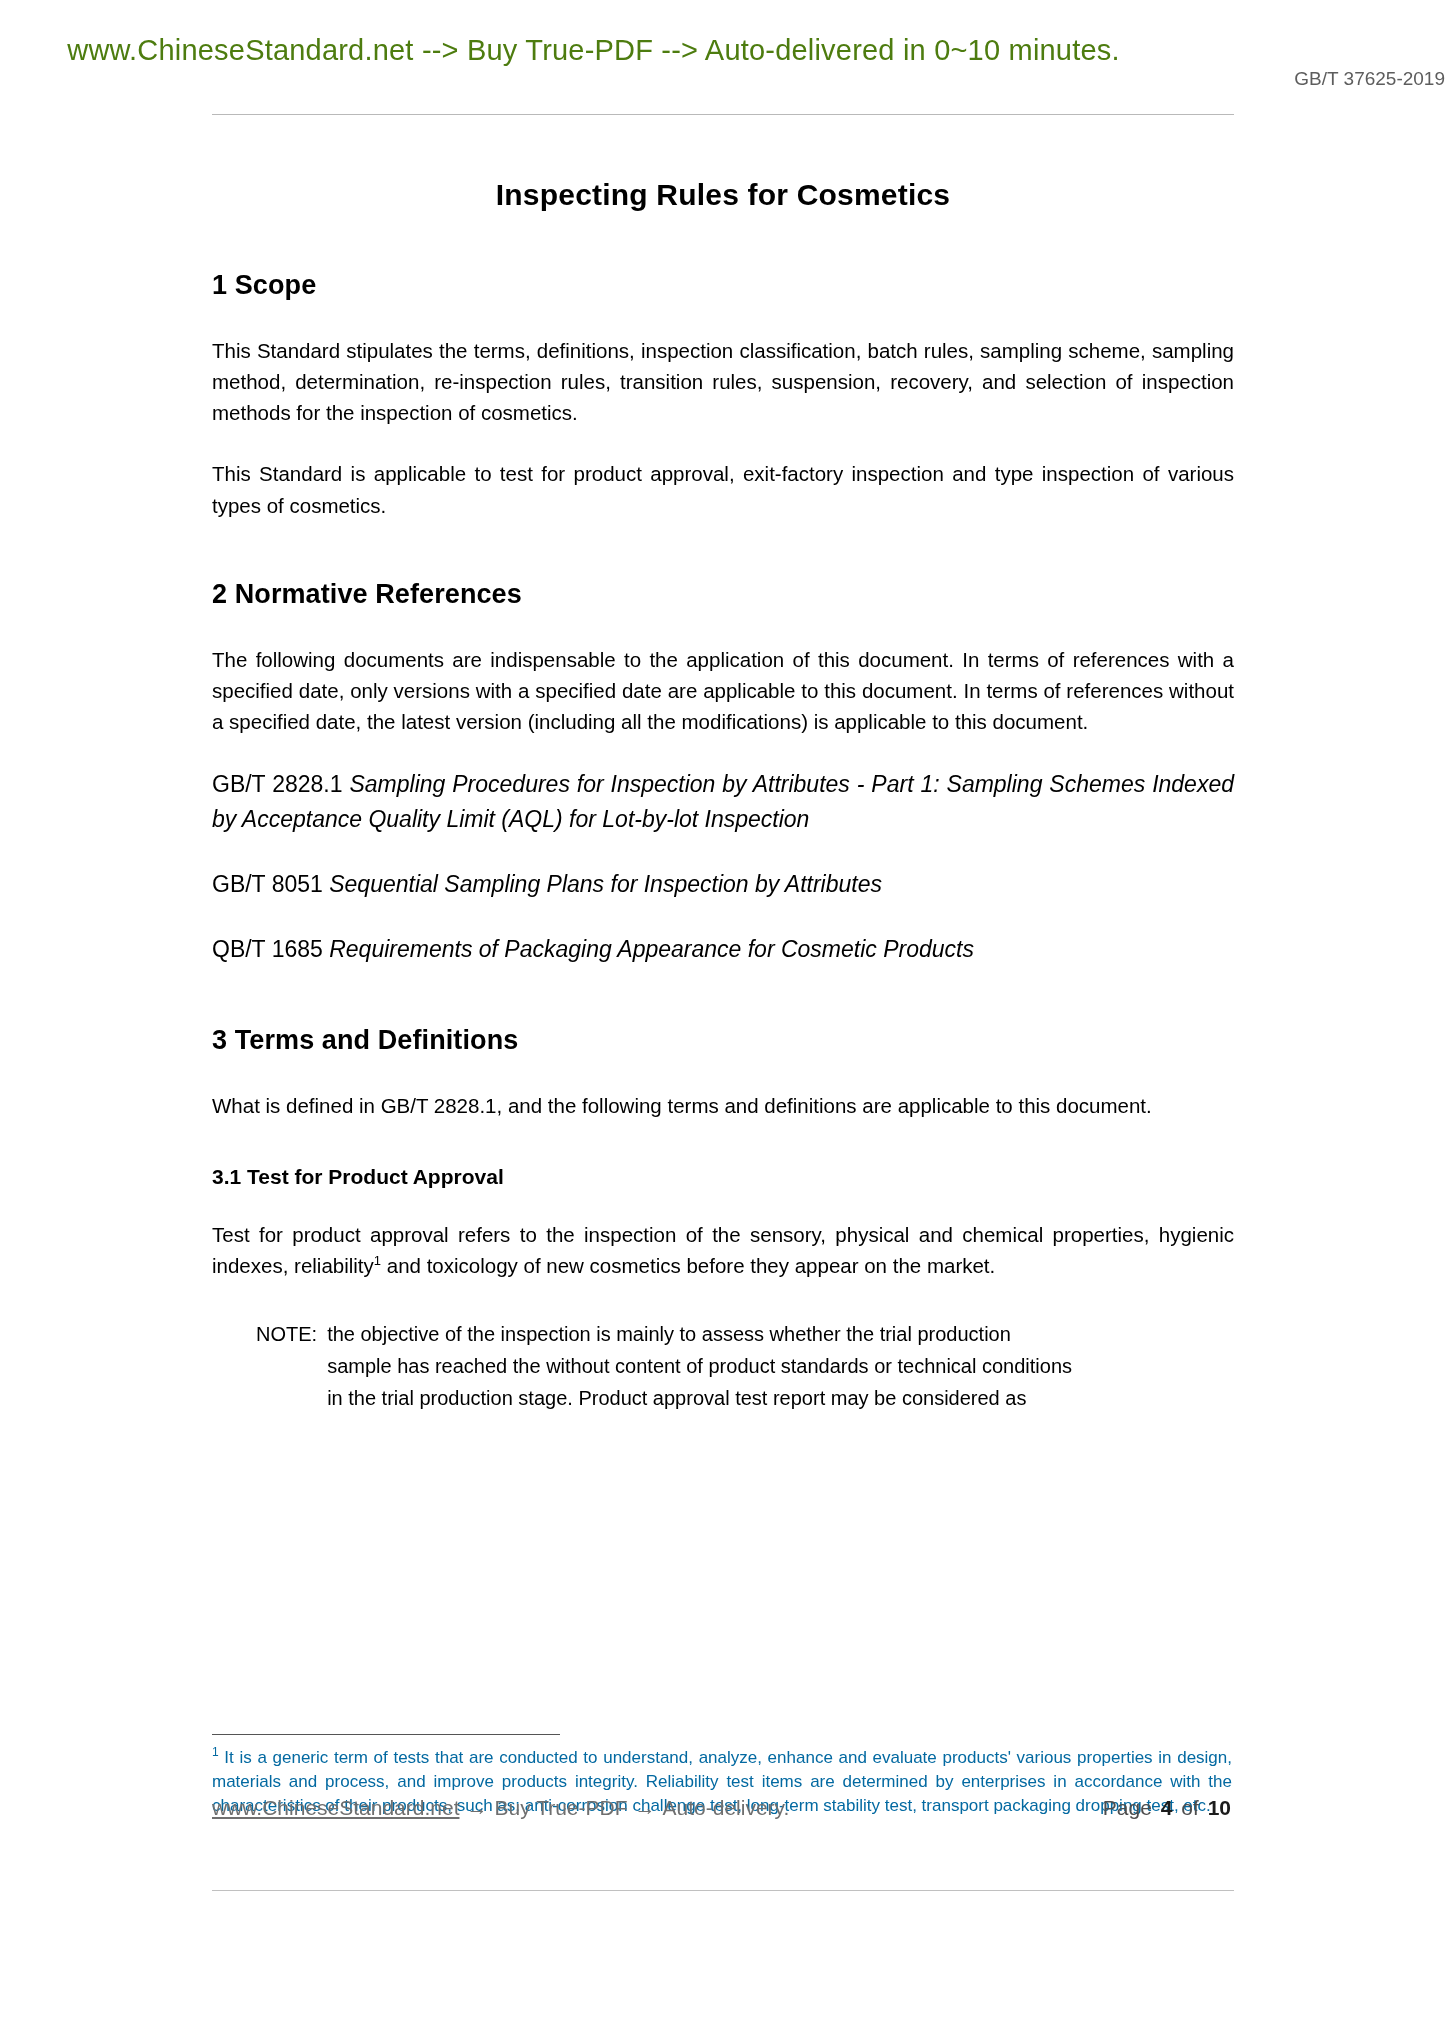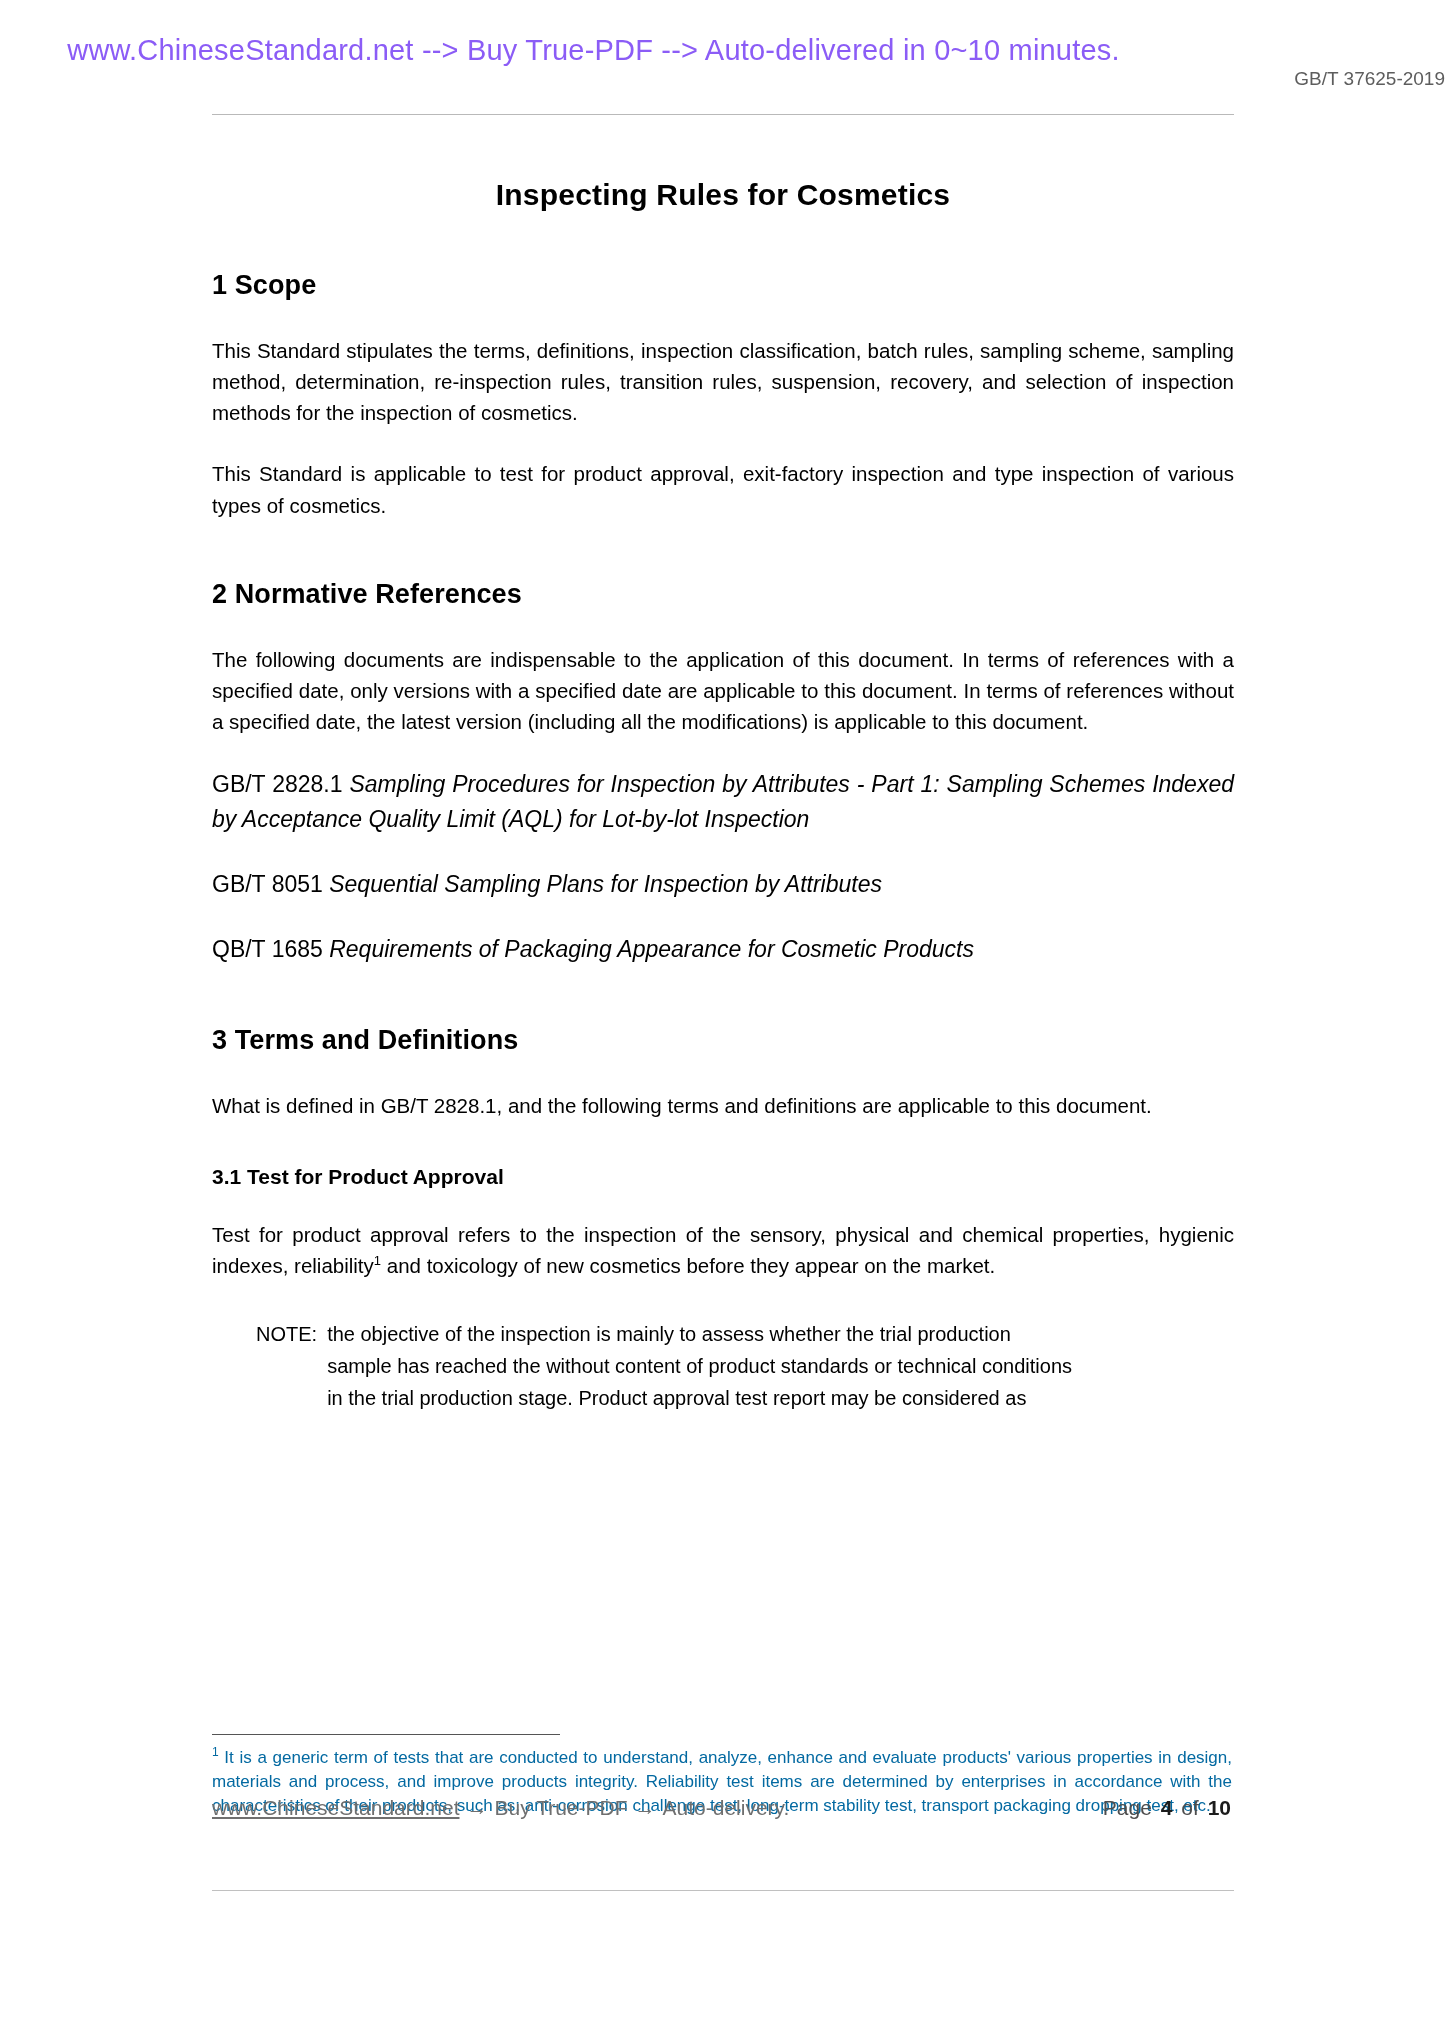--- a/index.html
+++ b/index.html
@@ -27,21 +27,21 @@
   }
 
   
   .promo {
     position: absolute;
     left: 0;
     top: 34px;
     width: 1187px;
     text-align: center;
     font-size: 29px;
-    color: #8b5cf6;
+    color: #4d7c0f;
     letter-spacing: 0.2px;
     white-space: nowrap;
   }
 
   
   .runhead {
     position: absolute;
     left: 0;
     top: 68px;
     width: 1445px;

